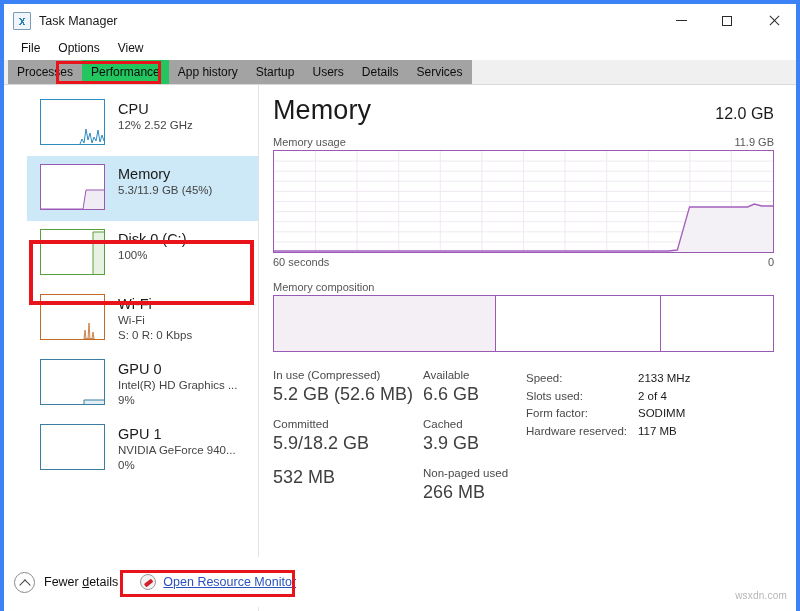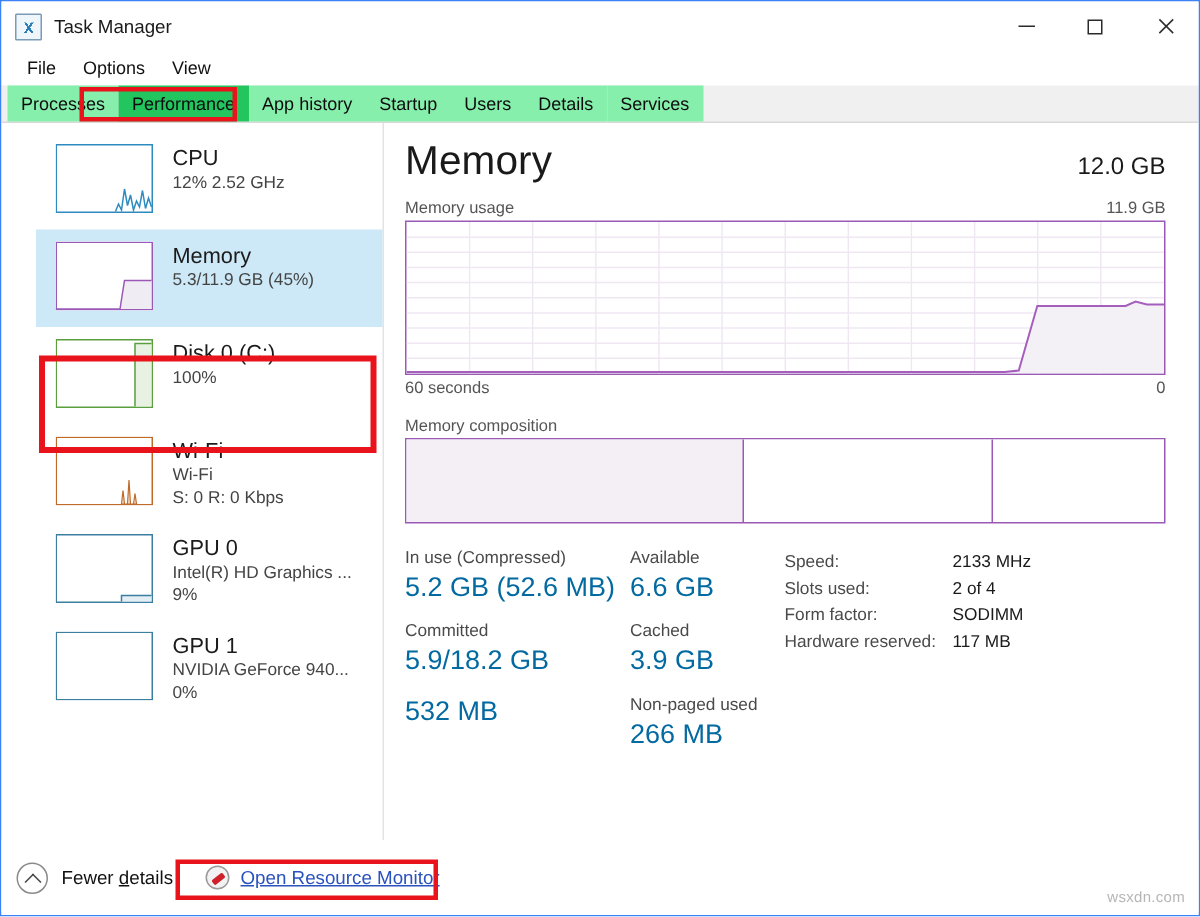--- a/index.html
+++ b/index.html
@@ -6,21 +6,21 @@
   html, body {
     width: 800px; height: 611px;
     font-family: "Liberation Sans", sans-serif;
     background: #ffffff;
     overflow: hidden;
   }
   .window {
     position: relative;
     width: 800px; height: 611px;
     background: #ffffff;
-    border: 1px solid #3b82f6;
+    border: 4px solid #3b82f6;
   }
 
   
   .titlebar {
     position: relative;
     height: 33px;
     display: flex; align-items: center;
     background: #ffffff;
   }
   .app-icon {
@@ -67,21 +67,21 @@
   .tabstrip {
     height: 25px; position: relative;
     background: #f0f0f0;
     border-bottom: 1px solid #d9d9d9;
     display: flex; align-items: stretch;
     padding-left: 4px;
   }
   .tab {
     display: flex; align-items: center;
     padding: 0 9px; font-size: 12px; color: #0d0d0d;
-    background: #86efac; cursor: default; position: relative;
+    background: #a3a3a3; cursor: default; position: relative;
   }
   .tab.active { background: #22c55e; }
   .tab-highlight {
     position: absolute; left: 52px; top: 1px; width: 105px; height: 23px;
     border: 3px solid #e8131b; pointer-events: none; z-index: 5;
   }
 
   
   .content { display: flex; height: 526px; background: #ffffff; padding-left: 23px; }
 
@@ -143,21 +143,21 @@
   }
   .comp-seg { height: 100%; border-right: 1px solid #9b59b6; }
   .comp-seg:last-child { border-right: none; }
 
   
   .stats { display: flex; margin-top: 16px; }
   .stats-left { width: 253px; flex: none; }
   .stat-row { display: flex; margin-bottom: 11px; }
   .stat-block { }
   .stat-label { font-size: 11.5px; color: #4a4a4a; line-height: 15px; }
-  .stat-value { font-size: 18px; color: #0369a1; line-height: 23px; }
+  .stat-value { font-size: 18px; color: #404040; line-height: 23px; }
 
   .stats-right { padding-top: 2px; }
   .kv-row { display: flex; font-size: 11.5px; line-height: 17.5px; }
   .kv-key { width: 112px; color: #4a4a4a; }
   .kv-val { color: #1a1a1a; }
 
   
   .statusbar {
     position: absolute; left: 0; right: 0; bottom: 0; height: 50px;
     display: flex; align-items: center; padding-left: 10px;

